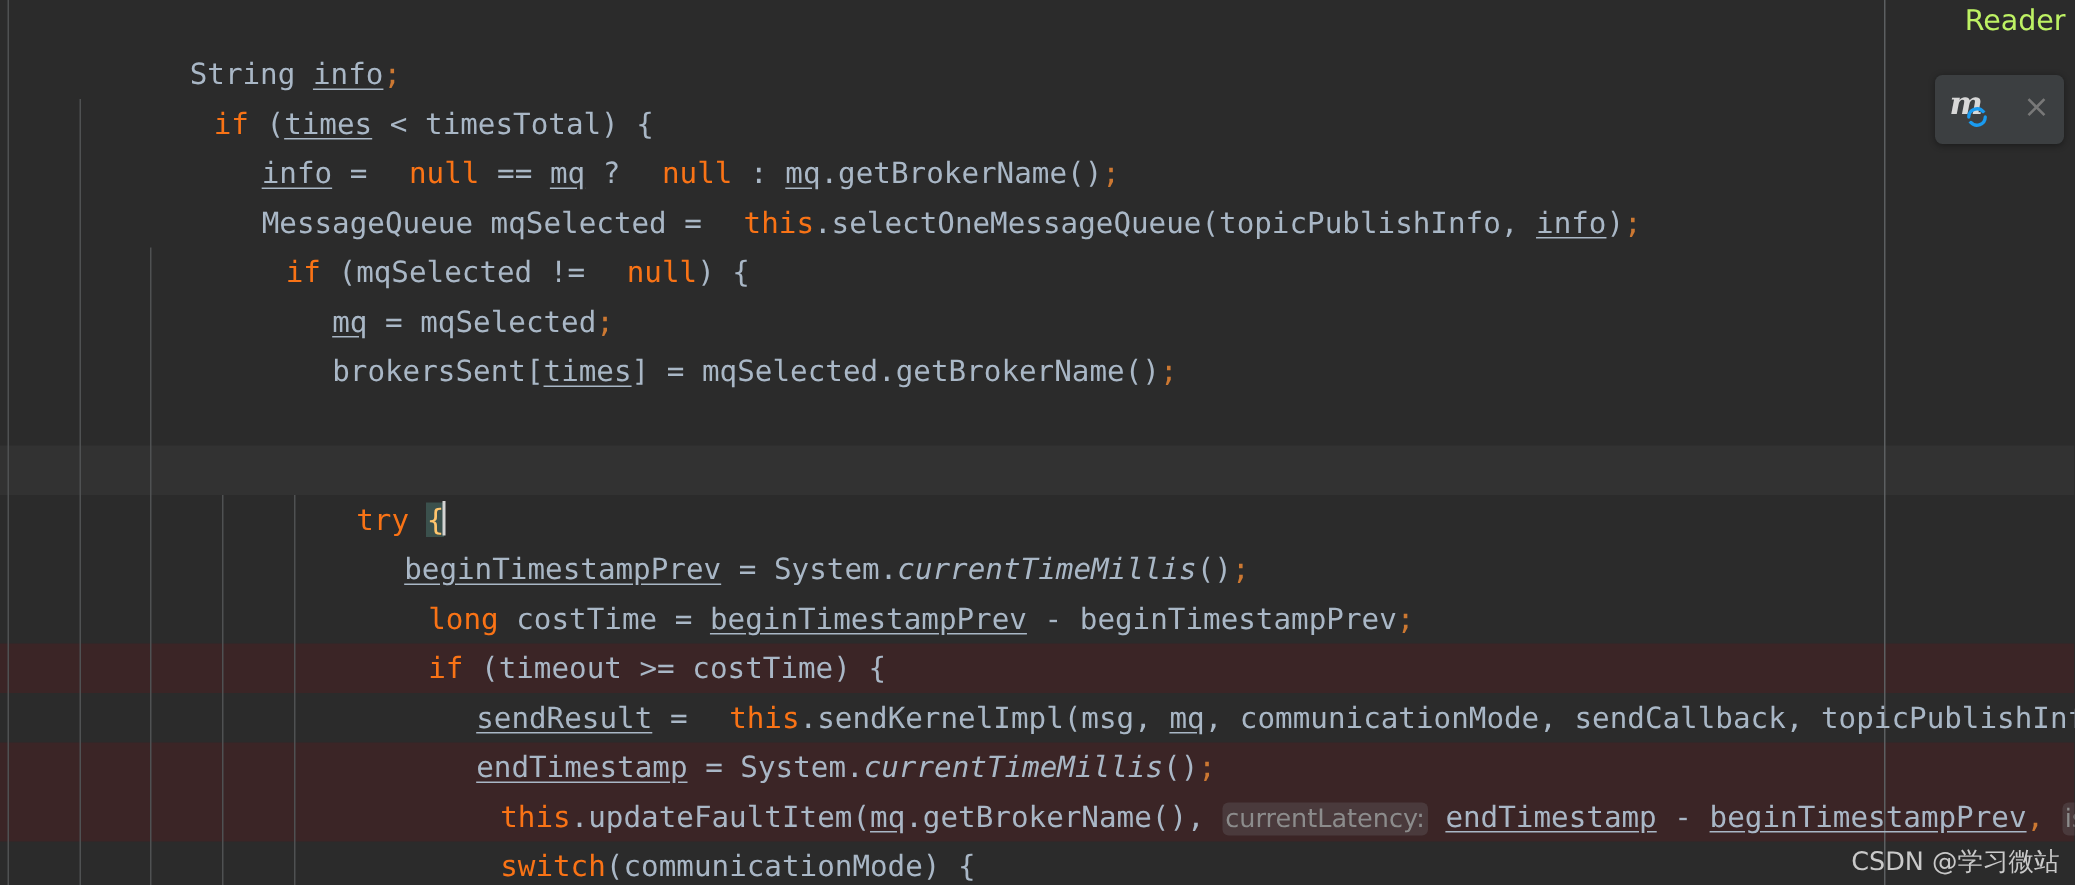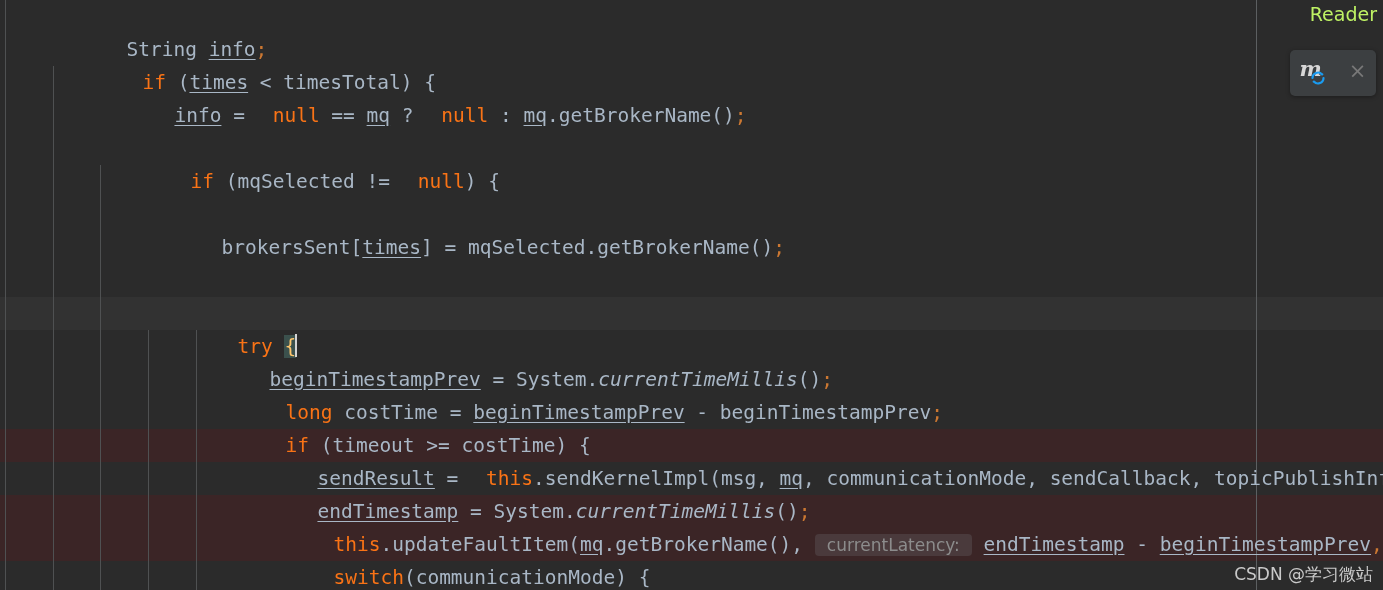--- a/index.html
+++ b/index.html
@@ -71,21 +71,21 @@
   .stat { font-style: italic; }    
   .param{ color: #a9b7c6; text-decoration: underline; text-underline-offset: 3px; }
   .punc { color: #a9b7c6; }
   .semi { color: #cc7832; }
 
   
   .hint {
     background: #4a3a3c;
     color: #8c8c8c;
     border-radius: 4px;
-    padding: 1px 12px;
+    padding: 1px 2px;
     font-size: 17px;
     font-family: "DejaVu Sans", sans-serif;
   }
 
   
   .brace-hl {
     background: #3b514d;
     color: #ffc66d;
   }
   .caret {
@@ -188,27 +188,37 @@
       <span class="kw">if</span><span class="punc"> (</span><span class="param">times</span><span class="punc"> &lt; timesTotal) {</span>
     </span>
   </div>
 
   <div class="line" style="top:66px">
     <span class="code" style="left:104px">
       <span class="param">info</span><span class="punc"> = </span><span class="kw">null</span><span class="punc"> == </span><span class="param">mq</span><span class="punc"> ? </span><span class="kw">null</span><span class="punc"> : </span><span class="param">mq</span><span class="punc">.getBrokerName()</span><span class="semi">;</span>
     </span>
   </div>
 
+  <div class="line" style="top:99px">
+    <span class="code" style="left:104px">
+      <span class="id">MessageQueue mqSelected = </span><span class="kw">this</span><span class="punc">.selectOneMessageQueue(topicPublishInfo, </span><span class="param">info</span><span class="punc">)</span><span class="semi">;</span>
+    </span>
+  </div>
 
   <div class="line" style="top:132px">
     <span class="code" style="left:104px">
       <span class="kw">if</span><span class="punc"> (mqSelected != </span><span class="kw">null</span><span class="punc">) {</span>
     </span>
   </div>
 
+  <div class="line" style="top:165px">
+    <span class="code" style="left:151px">
+      <span class="param">mq</span><span class="punc"> = mqSelected</span><span class="semi">;</span>
+    </span>
+  </div>
 
   <div class="line" style="top:198px">
     <span class="code" style="left:151px">
       <span class="punc">brokersSent[</span><span class="param">times</span><span class="punc">] = mqSelected.getBrokerName()</span><span class="semi">;</span>
     </span>
   </div>
 
   <div class="line" style="top:231px"><span class="code" style="left:151px"></span></div>
 
 

